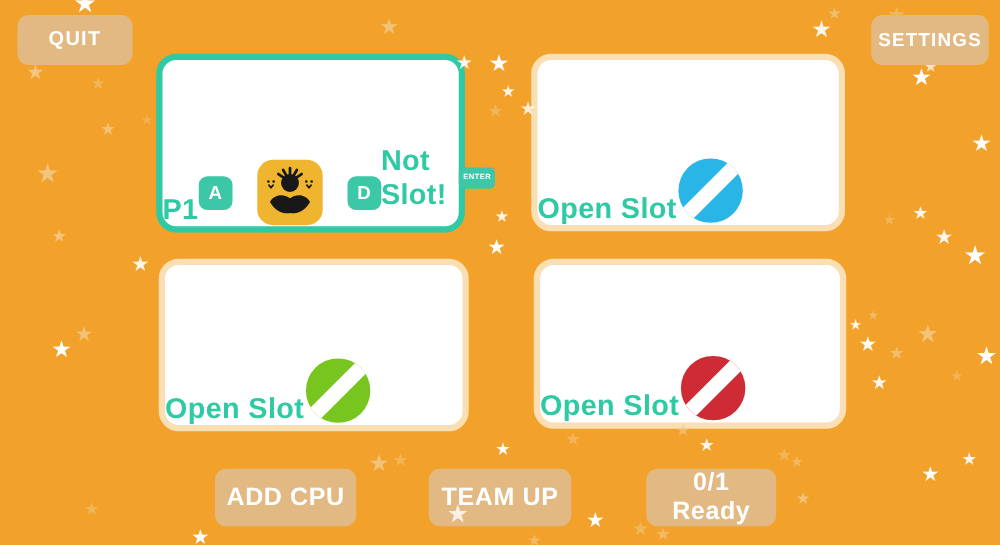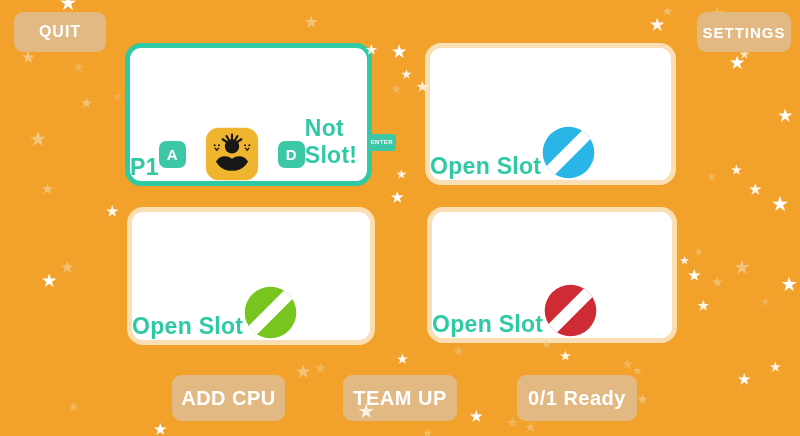--- a/index.html
+++ b/index.html
@@ -53,21 +53,21 @@
 
   
   .footer-btn{
     position:absolute;top:375px;height:46px;border:none;border-radius:9px;background:#E2B983;
     color:#fff;font-family:"Liberation Sans",sans-serif;font-weight:bold;font-size:20px;
     letter-spacing:0.5px;cursor:pointer;z-index:1;
     display:flex;align-items:center;justify-content:center;
   }
   .add-cpu{left:172px;width:113px;}
   .team-up{left:343px;width:114px;}
-  .ready-count{left:517px;width:120px;}
+  .ready-count{left:517px;width:104px;}
 </style>
 </head>
 <body>
 
 <div class="screen">
 
   <div id="stars"></div>
 
   <button class="tan-btn quit">QUIT</button>
   <button class="tan-btn settings">SETTINGS</button>

